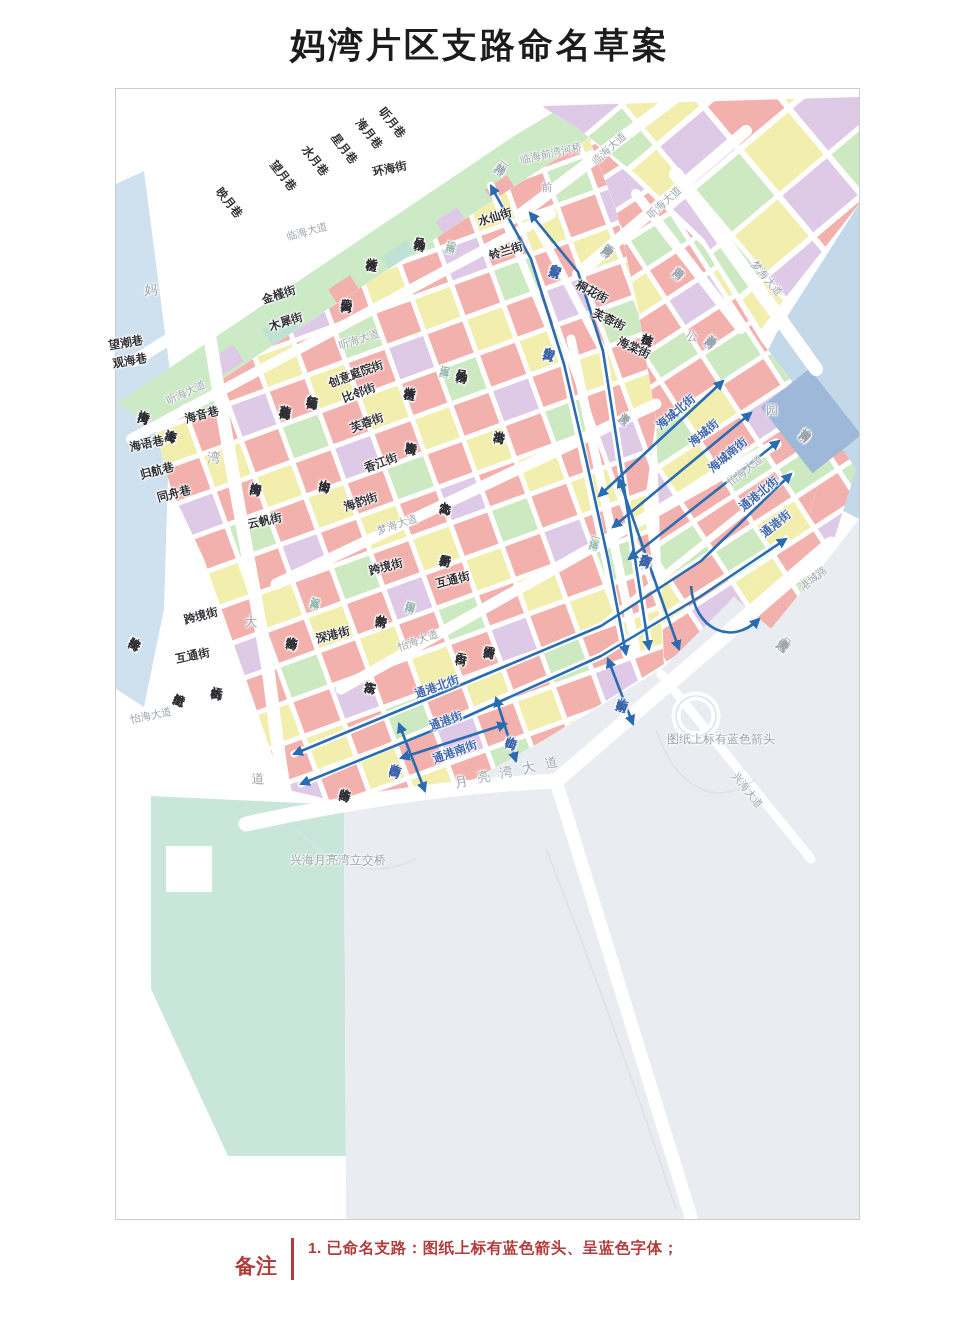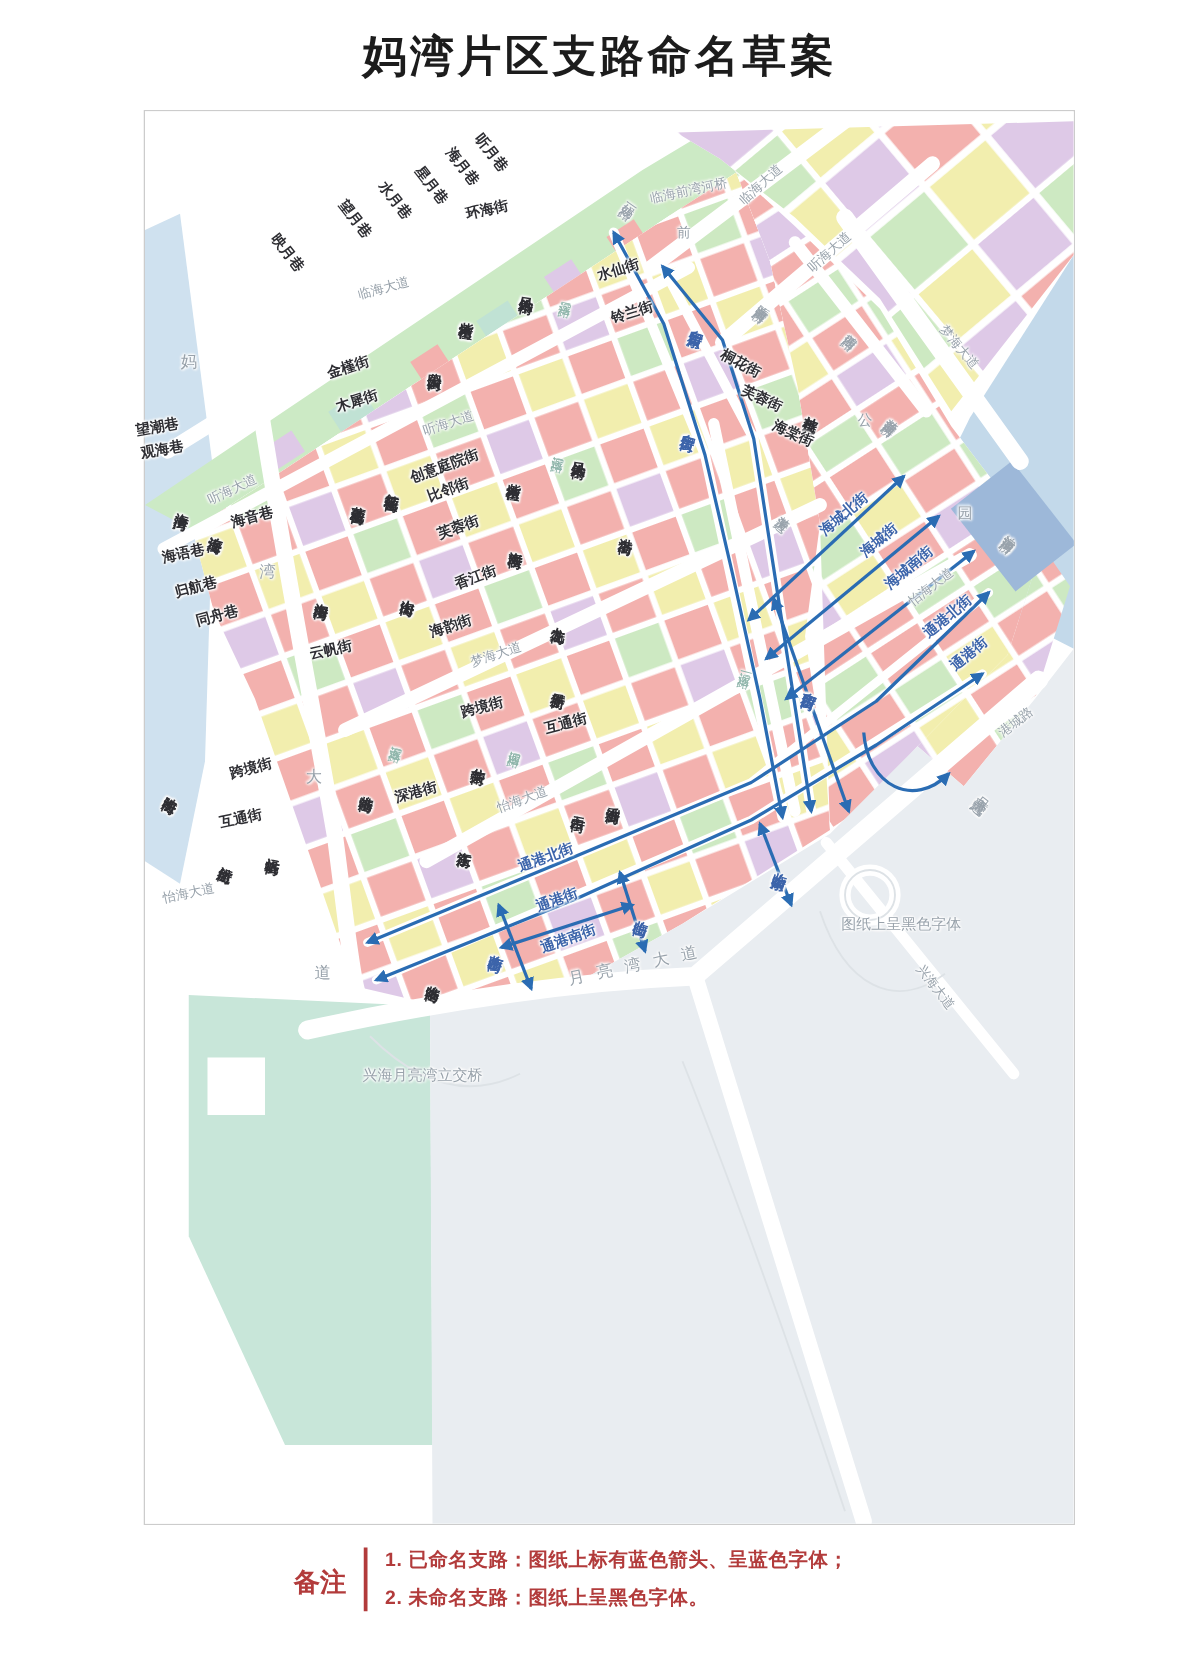--- a/index.html
+++ b/index.html
@@ -14,21 +14,21 @@
   .lbl{position:absolute;white-space:nowrap;line-height:1;
        text-shadow:0 0 2px #fff,0 0 2px #fff,0 0 3px #fff,1px 1px 2px #fff,-1px -1px 2px #fff;}
   .c-k{color:#2e2e33;font-size:11.5px;font-weight:700;}
   .c-b{color:#3c64aa;font-size:11.5px;font-weight:700;}
   .c-f{color:#98a2ab;font-size:10.5px;font-weight:500;}
   .c-t{color:#8db4a9;font-size:10px;font-weight:500;}
   .v{writing-mode:vertical-rl;text-orientation:upright;letter-spacing:1px;}
   .legend{position:absolute;left:235px;top:1238px;display:flex;align-items:stretch;}
   .legend-head{color:#b23b3b;font-size:21px;font-weight:700;padding:14px 14px 0 0;}
   .legend-bar{width:3px;background:#b23b3b;margin-right:14px;}
-  .legend-items{display:flex;flex-direction:column;justify-content:center;gap:9px;}
+  .legend-items{display:flex;flex-direction:row;justify-content:center;gap:9px;}
   .legend-item{color:#b23b3b;font-size:15.5px;font-weight:700;letter-spacing:.5px;}
 </style>
 </head>
 <body>
 
 <div class="page">
   <div class="title">妈湾片区支路命名草案</div>
 
   <div class="map-frame">
     <svg width="743" height="1130" viewBox="0 0 743 1130">
@@ -269,27 +269,26 @@
         <span class="lbl c-f" style="left: 548px; top: 113px; transform: translate(-50%, -50%) rotate(-42deg);">听海大道</span>
         <span class="lbl c-f v" style="left: 500px; top: 152px; transform: translate(-50%, -50%) rotate(38deg);">听海前湾河桥</span>
         <span class="lbl c-f v" style="left: 571px; top: 175px; transform: translate(-50%, -50%) rotate(40deg);">前湾四路</span>
         <span class="lbl c-f" style="left: 651px; top: 189px; transform: translate(-50%, -50%) rotate(50deg);">梦海大道</span>
         <span class="lbl c-f v" style="left: 603px; top: 243px; transform: translate(-50%, -50%) rotate(38deg);">梦海前湾河桥</span>
         <span class="lbl c-f v" style="left: 697px; top: 336px; transform: translate(-50%, -50%) rotate(35deg);">怡海前湾河桥</span>
         <span class="lbl c-f" style="left: 576px; top: 247px; transform: translate(-50%, -50%) rotate(0deg); font-size: 12px;">公</span>
         <span class="lbl c-f" style="left: 656px; top: 321px; transform: translate(-50%, -50%) rotate(0deg); font-size: 12px;">园</span>
         <span class="lbl c-f" style="left: 697px; top: 489px; transform: translate(-50%, -50%) rotate(-38deg);">港城路</span>
         <span class="lbl c-f v" style="left: 677px; top: 544px; transform: translate(-50%, -50%) rotate(38deg); font-size: 12px;">月亮湾大道</span>
-        <span class="lbl c-f" style="left: 605px; top: 650px; transform: translate(-50%, -50%) rotate(0deg); font-size: 12px;">图纸上呈黑色字体</span>
+        <span class="lbl c-f" style="left: 605px; top: 650px; transform: translate(-50%, -50%) rotate(0deg); font-size: 12px;">图纸上标有蓝色箭头</span>
         <span class="lbl c-f" style="left: 632px; top: 701px; transform: translate(-50%, -50%) rotate(52deg);">兴海大道</span>
         <span class="lbl c-f" style="left: 222px; top: 771px; transform: translate(-50%, -50%) rotate(0deg); font-size: 12px;">兴海月亮湾立交桥</span>
       </div>
   </div>
 
   <div class="legend">
     <div class="legend-head">备注</div>
     <div class="legend-bar"></div>
     <div class="legend-items">
       <div class="legend-item">1. 已命名支路：图纸上标有蓝色箭头、呈蓝色字体；</div>
-      <div class="legend-item">2. 未命名支路：图纸上呈黑色字体。</div>
     </div>
   </div>
 </div>
 
 </body></html>

